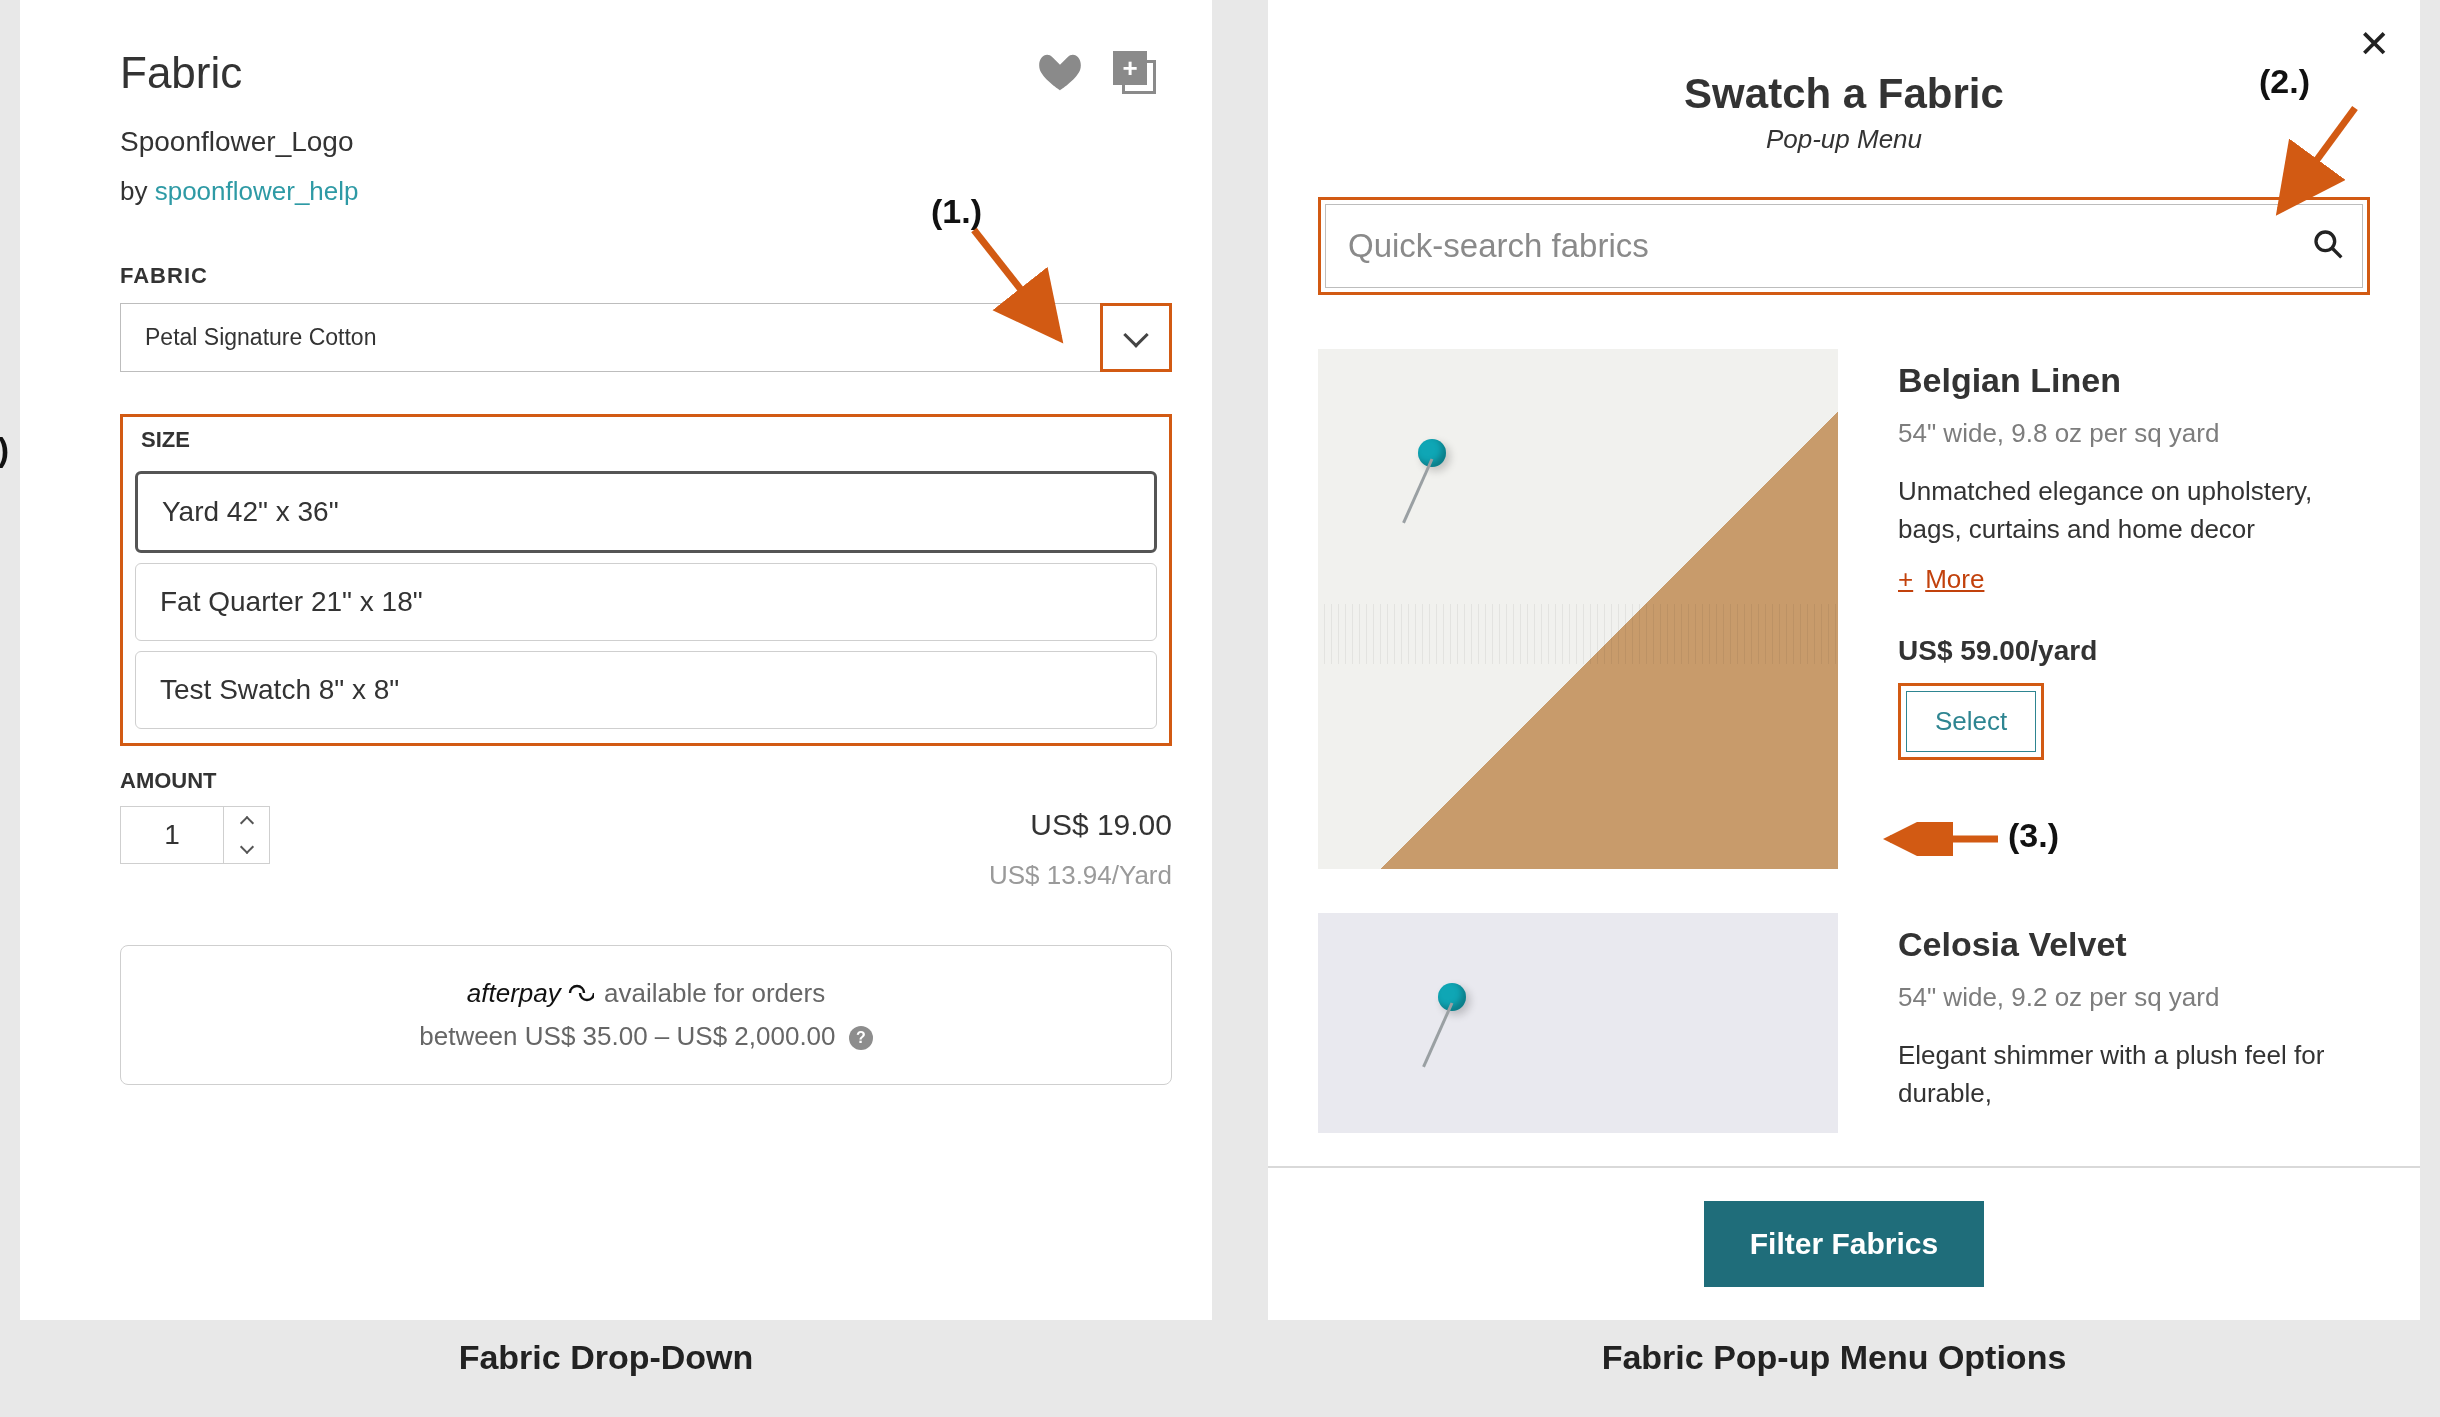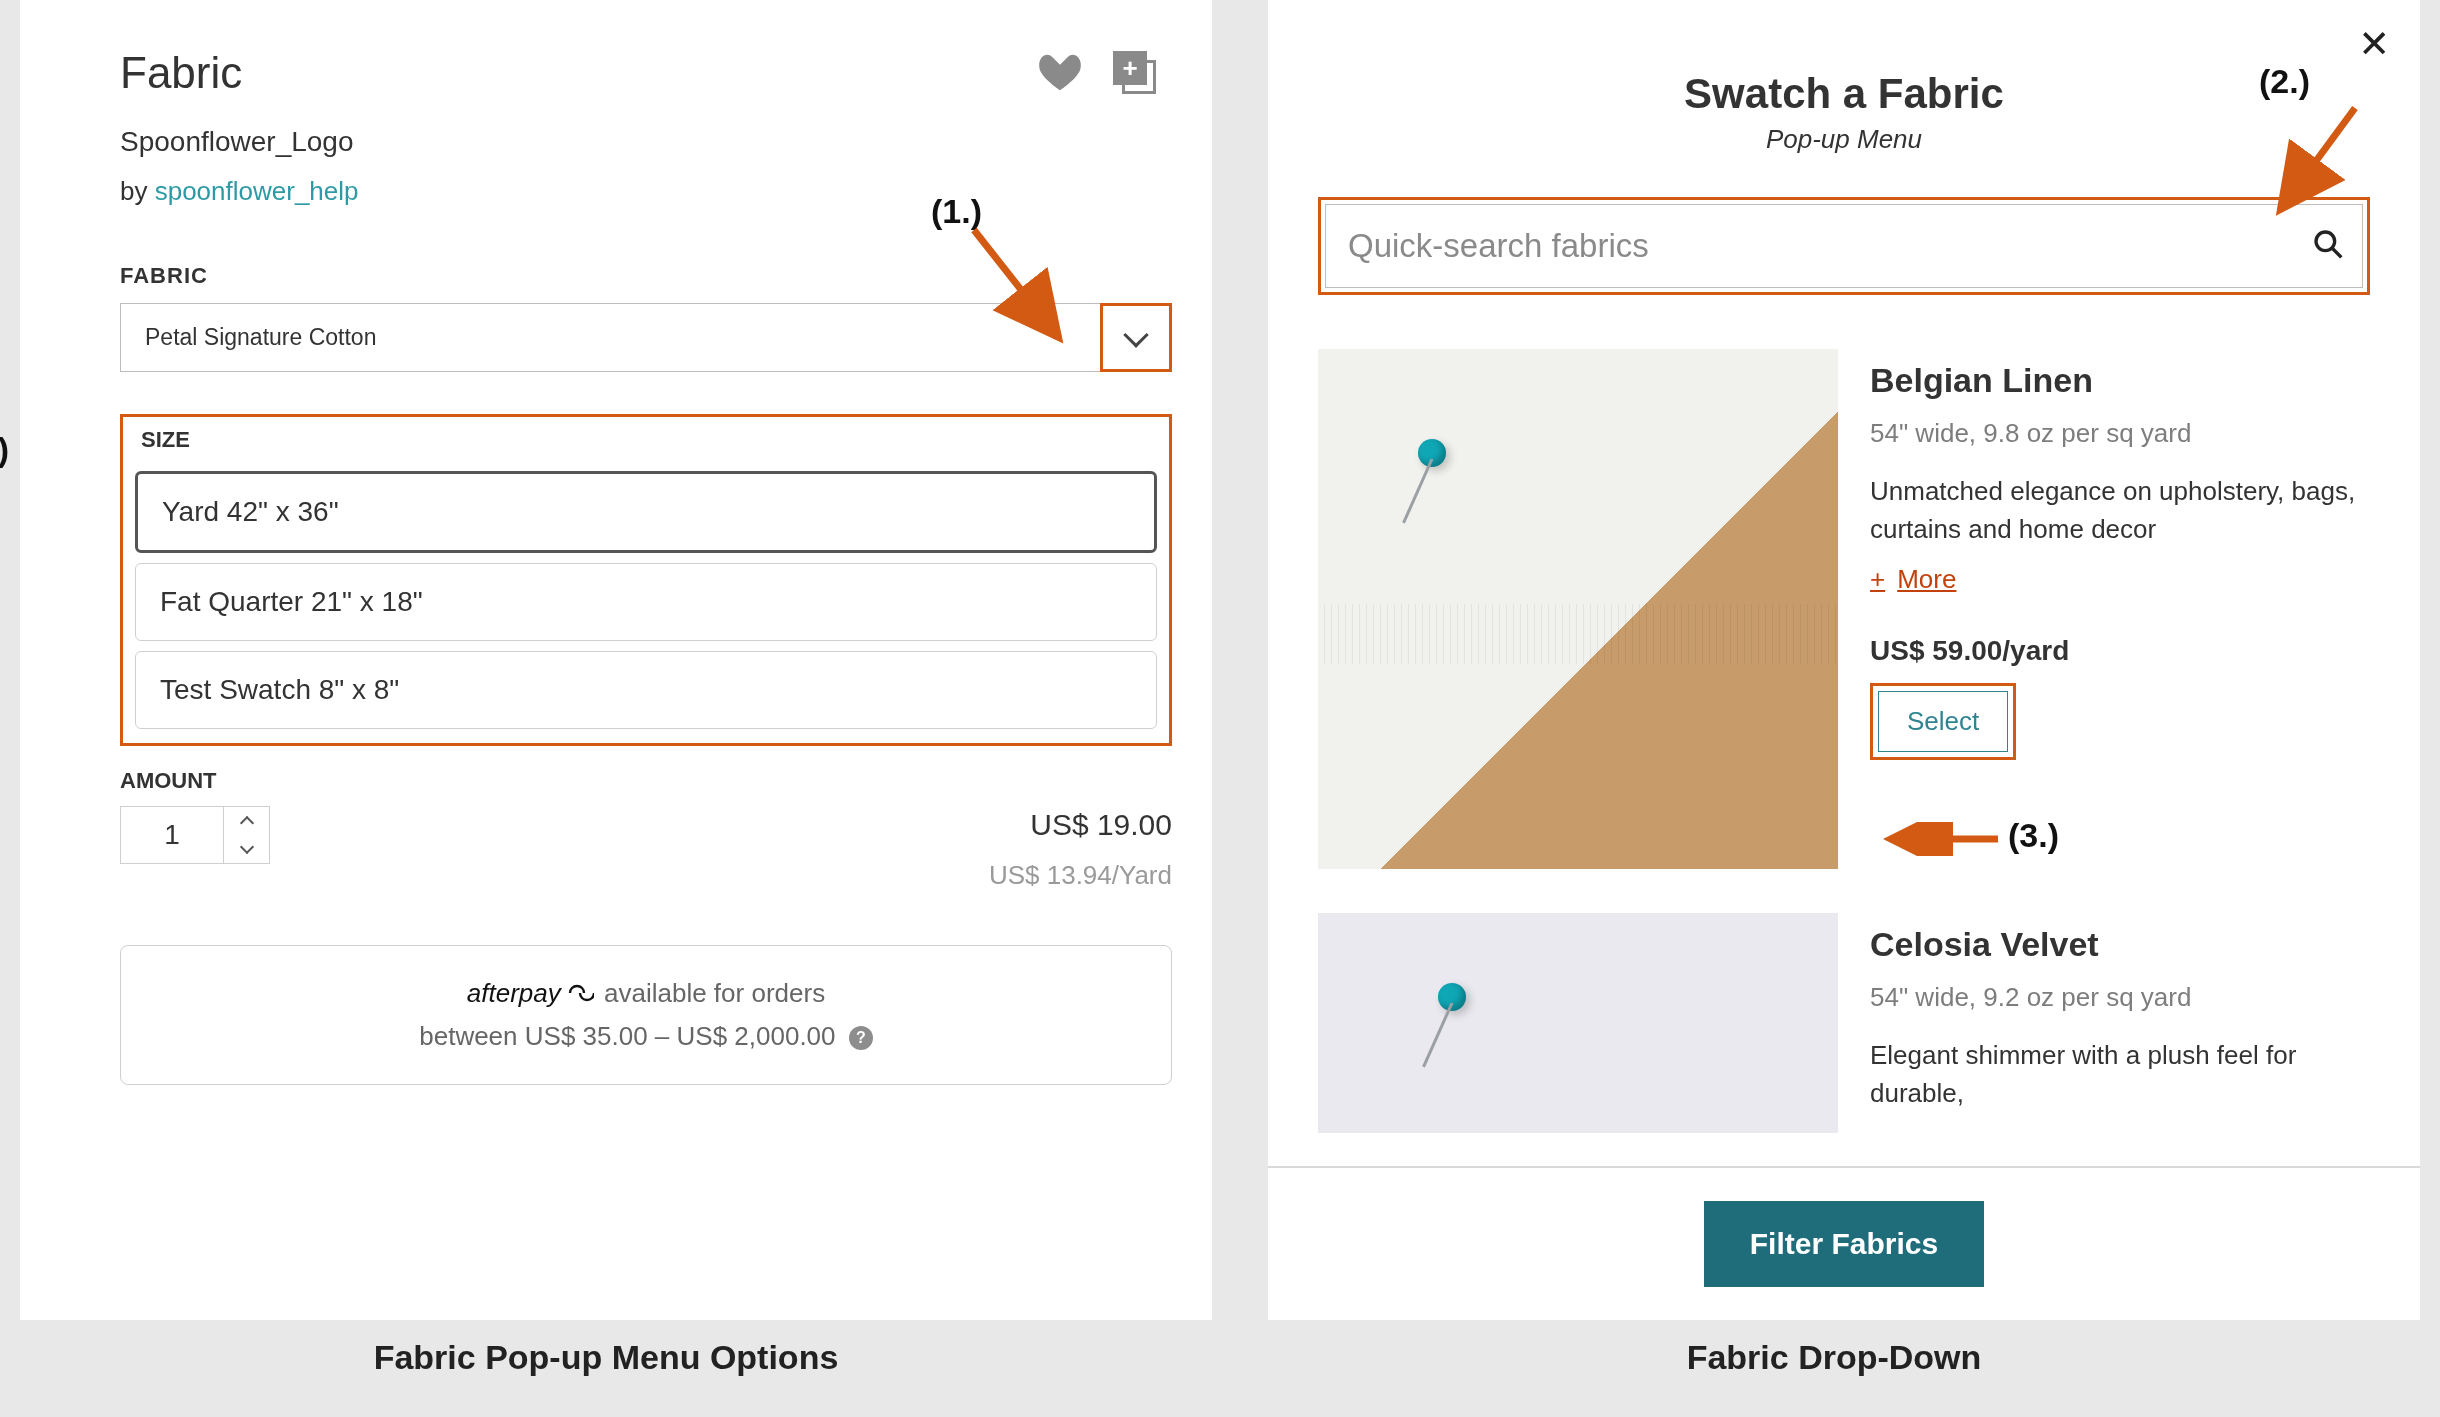--- a/index.html
+++ b/index.html
@@ -113,21 +113,21 @@
   }
   .search-inner {
     border:1px solid #bdbdbd; display:flex; align-items:center; padding: 0 18px;
   }
   .search-input {
     flex:1; border:none; outline:none; font-size:33px; color:#333; padding:22px 4px;
   }
   .search-input::placeholder { color:#8a8a8a; }
   .search-icon-svg {}
 
-  .fabric-item { display:flex; gap:32px; margin-top:54px; }
+  .fabric-item { display:flex; gap:60px; margin-top:54px; }
   .swatch {
     width: 520px; height: 520px; position:relative; overflow:hidden;
     background: linear-gradient(135deg, #f1f1ee 0 56%, #c89b6b 56% 100%);
     flex-shrink: 0;
   }
   .swatch::after {
     content:""; position:absolute; left:0; right:0; top:49%;
     height:60px;
     background: repeating-linear-gradient(90deg, rgba(0,0,0,0) 0 6px, rgba(0,0,0,0.06) 6px 7px);
   }
@@ -316,15 +316,15 @@
       <path d="M120 17 L12 17" stroke="#d25a13" stroke-width="7" fill="none" marker-end="url(#ah3)"></path>
     </svg>
 
     <div class="footer-bar">
       <button class="filter-btn">Filter Fabrics</button>
     </div>
   </div>
 </div>
 
 <div class="captions">
+  <div class="caption">Fabric Drop-Down</div>
   <div class="caption">Fabric Pop-up Menu Options</div>
-  <div class="caption">Fabric Drop-Down</div>
 </div>
 
 </body></html>

